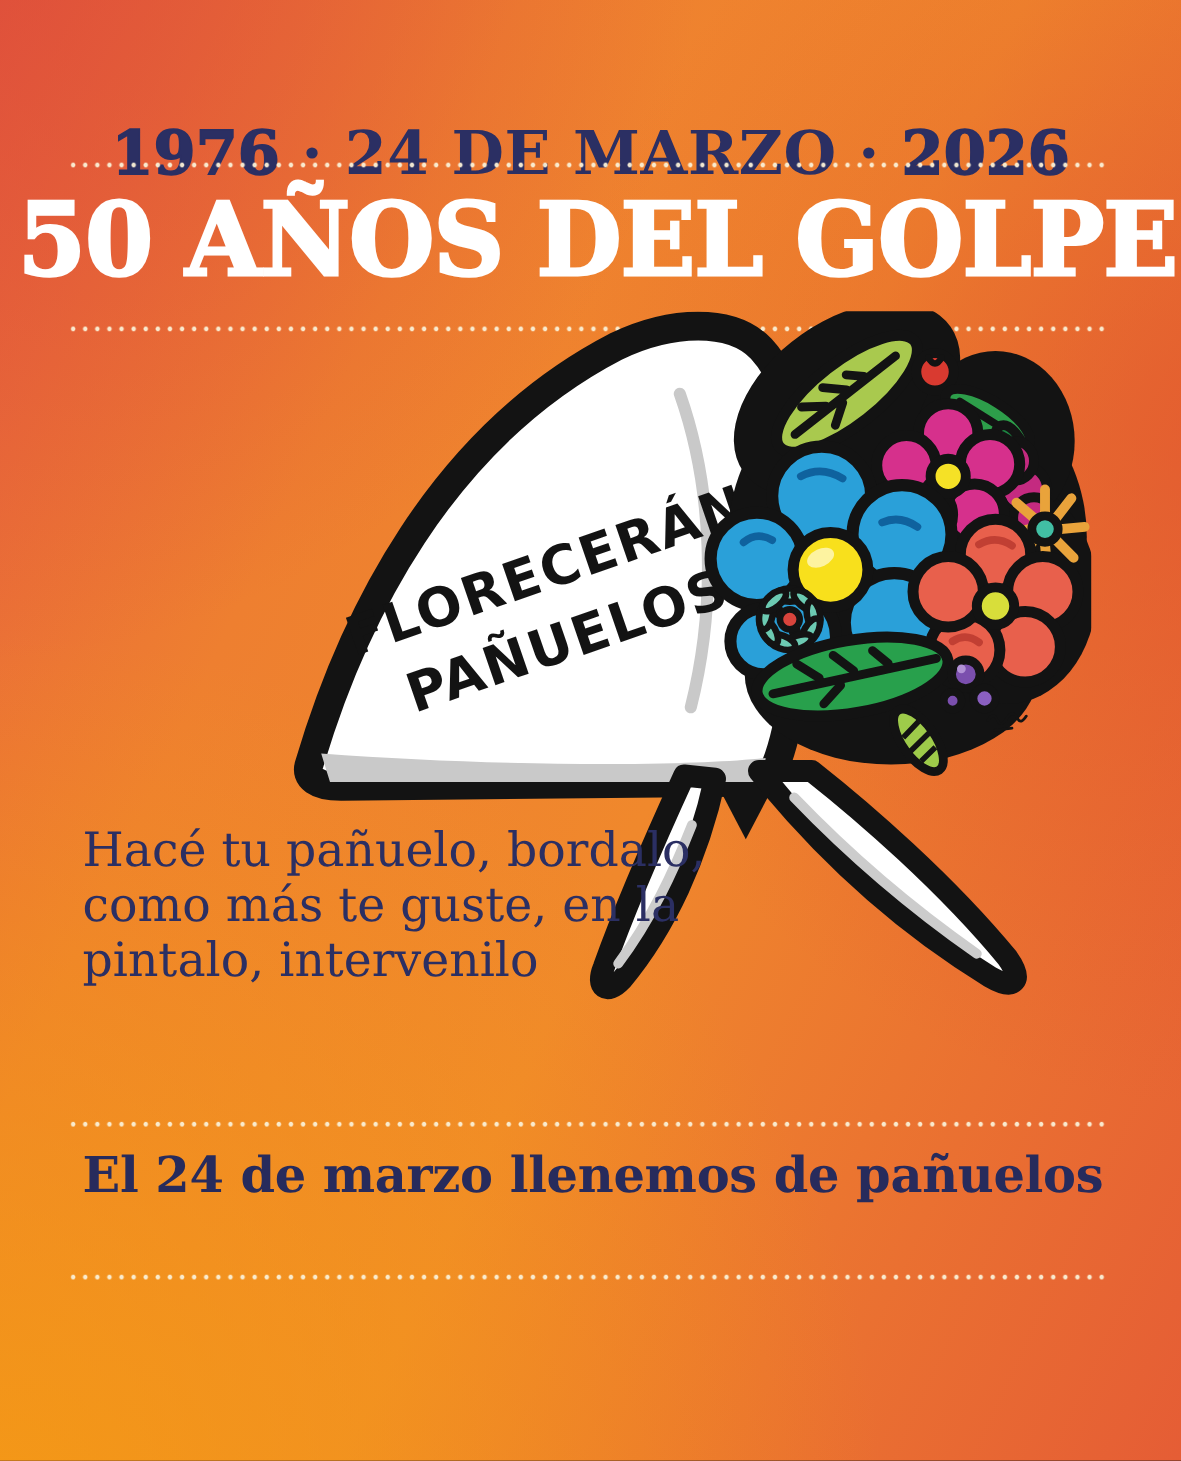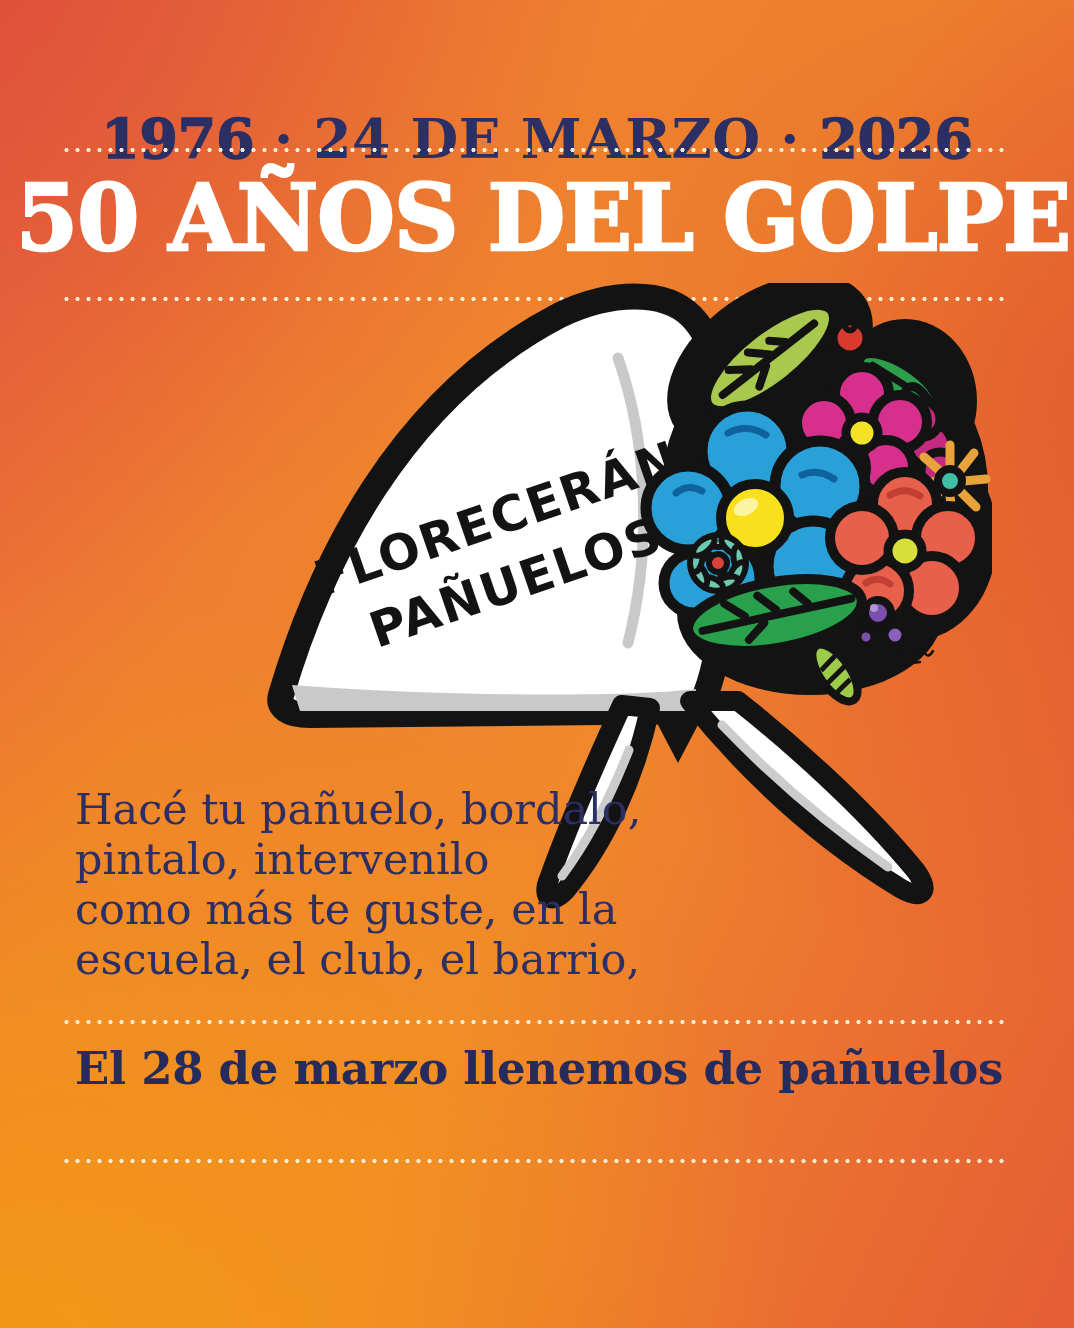--- a/index.html
+++ b/index.html
@@ -38,21 +38,21 @@
     font-size:92px;font-weight:800;line-height:1;
     letter-spacing:-1px;white-space:nowrap;
     -webkit-text-stroke:2.6px #ffffff;
     transform:scaleX(.97);
     z-index:1;
   }
   .illustration{
     position:absolute;left:250px;top:283px;width:742px;height:772px;z-index:2;
   }
   .body-paragraph{
-    position:absolute;left:75px;top:784px;z-index:3;
+    position:absolute;left:75px;top:748px;z-index:3;
     color:#2b2f63;font-size:43px;line-height:50px;font-weight:500;
   }
   .callout{
     position:absolute;left:75px;top:1042px;z-index:3;
     color:#272b5c;font-size:45px;line-height:54px;font-weight:800;
     letter-spacing:-.3px;
   }
   .hashtags{
     position:absolute;left:75px;top:1172px;z-index:3;
     color:#faf4e4;font-size:46px;line-height:57px;font-weight:400;
@@ -218,27 +218,26 @@
 
       <g stroke="#131313" stroke-width="2.5" fill="none" stroke-linecap="round">
         <path d="M 648 372 q 5 -9 9 0 q 3 7 9 -3 q 5 -7 9 1 q 3 6 8 -2"></path>
         <path d="M 654 381 l 16 -2"></path>
       </g>
     </g>
   </svg>
 
   <div class="body-paragraph">
     <div class="line">Hacé tu pañuelo, bordalo,</div>
+    <div class="line">como más te guste, en la</div>
     <div class="line">pintalo, intervenilo</div>
-    <div class="line">como más te guste, en la</div>
-    <div class="line">escuela, el club, el barrio,</div>
   </div>
 
   <div class="dots" style="top:1019px"></div>
 
   <div class="callout">
-    <div class="line">El 28 de marzo llenemos de pañuelos</div>
+    <div class="line">El 24 de marzo llenemos de pañuelos</div>
   </div>
 
   <div class="dots" style="top:1158px"></div>
 
 
 </div>
 
 </body></html>

